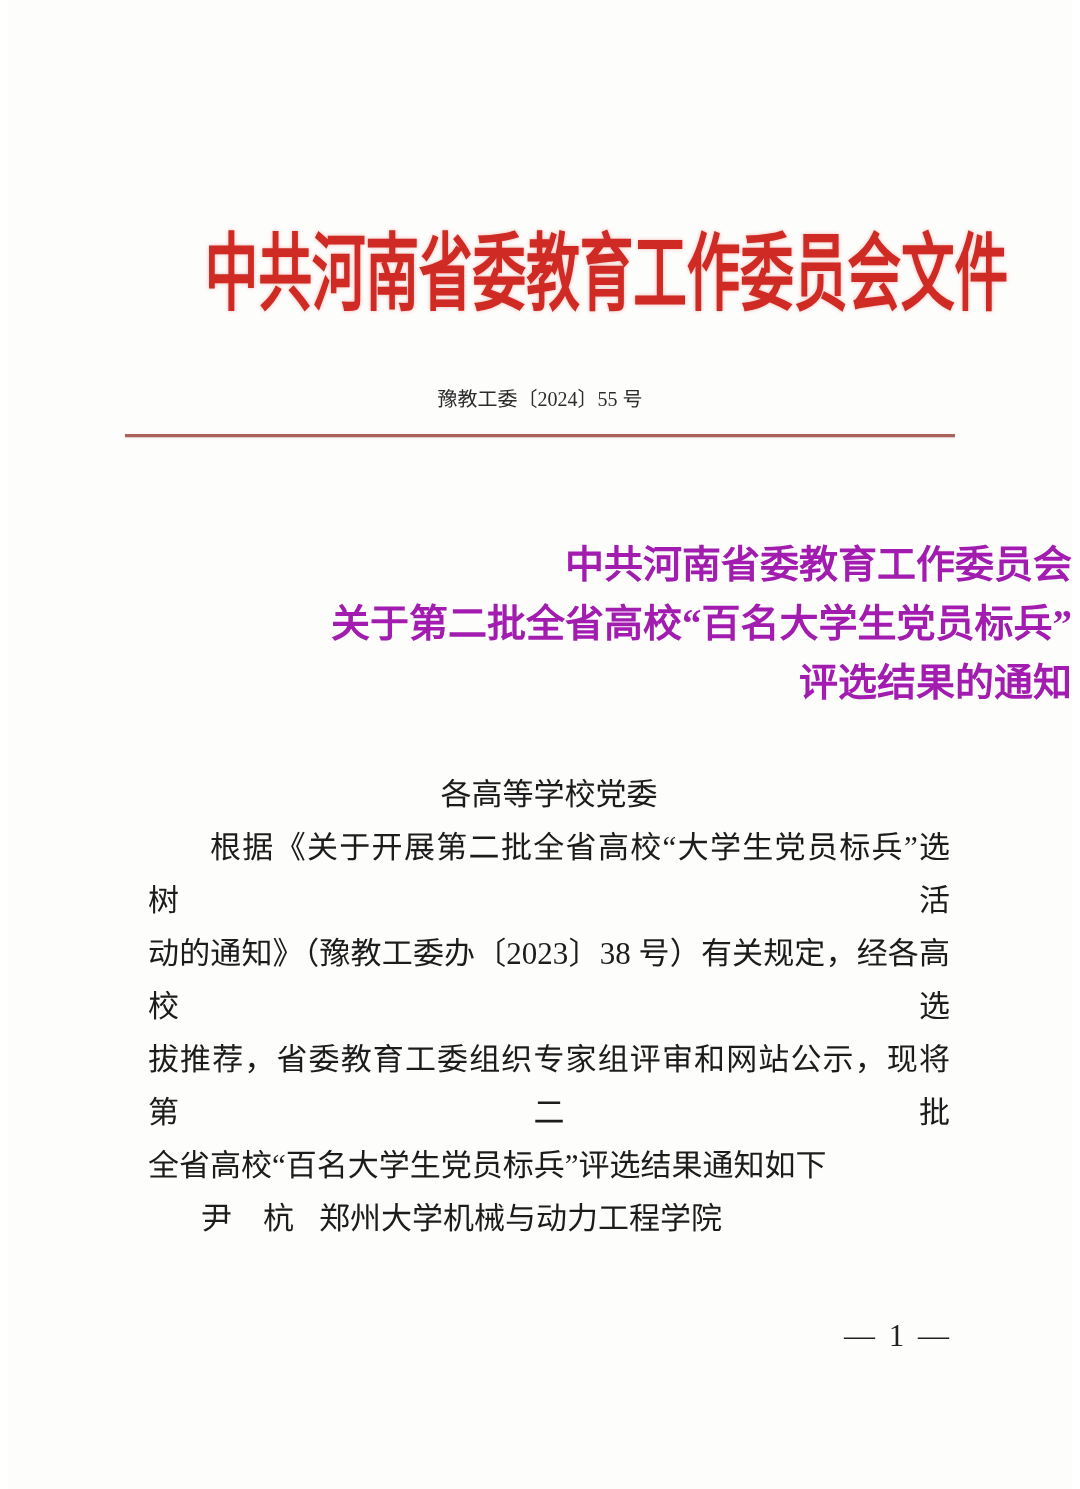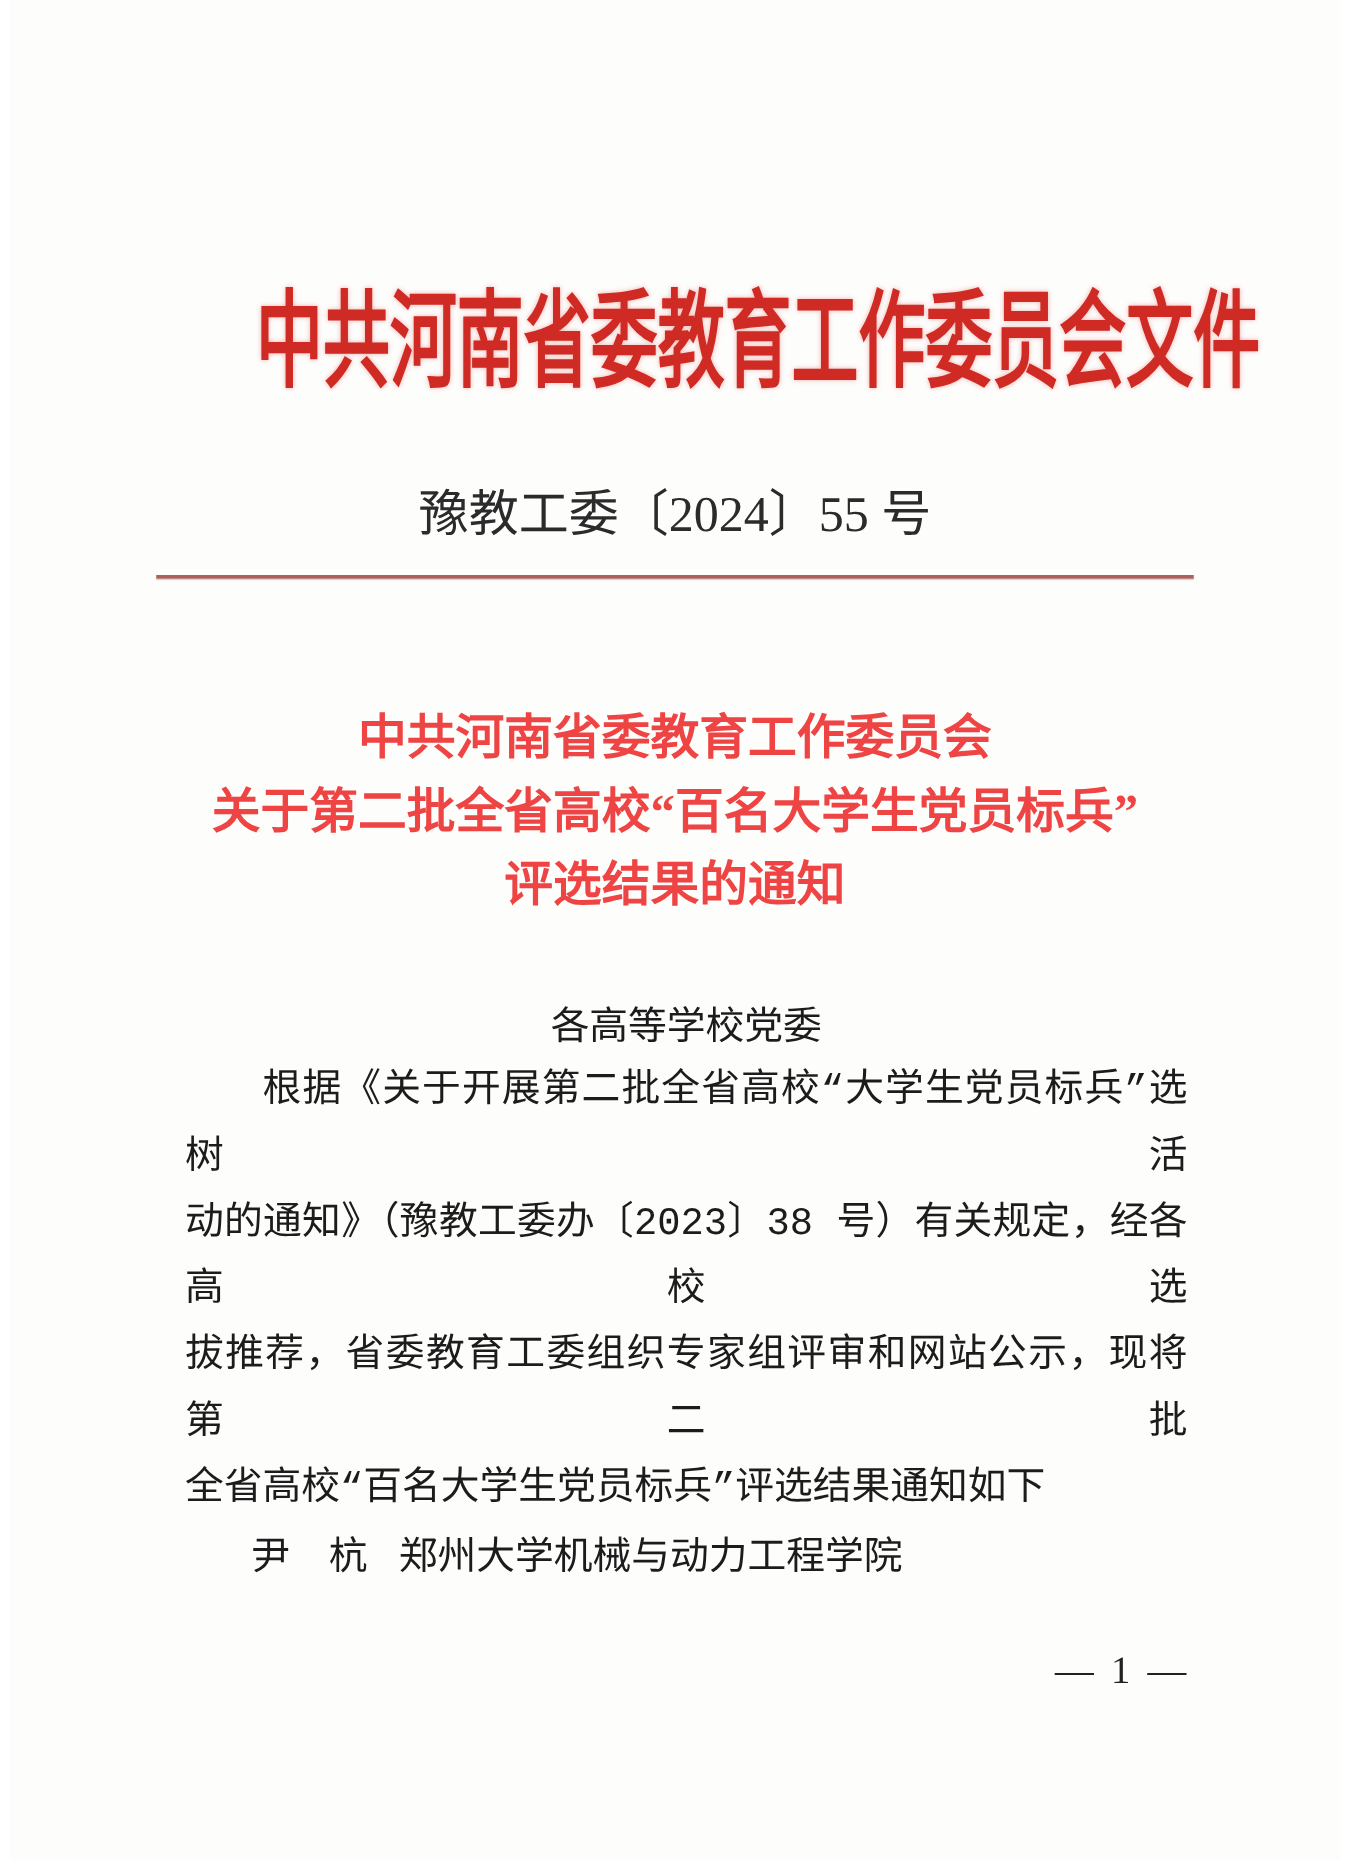--- a/index.html
+++ b/index.html
@@ -28,53 +28,52 @@
     color: #cf2a23;
     transform: scaleX(0.63);
     transform-origin: 50% 50%;
     text-shadow: 0 0 5px rgba(216, 64, 54, 0.40);
     letter-spacing: 0;
   }
   
   .doc-number {
     margin-top: 64px;
     text-align: center;
-    font-size: 40px;
+    font-size: 20px;
     line-height: 1.3;
     color: #2b2b2b;
   }
   
   .red-rule {
     width: 830px;
     margin: 22px auto 0 auto;
     border: none;
     border-top: 3px solid #aa625b;
     box-shadow: 0 1px 1px rgba(170, 98, 91, 0.35);
   }
   
   .title-block {
     margin-top: 98px;
-    text-align: center;
+    text-align: right;
     font-size: 39px;
     line-height: 59px;
     font-weight: bold;
-    color: #ef4444;
+    color: #a21caf;
   }
   
   .body-block {
     margin: 56px 122px 0 140px;
     font-size: 31px;
     line-height: 53px;
   }
   .salutation {
     text-align: center;
   }
   .para-line {
     white-space: nowrap;
-    font-family: Liberation Mono, monospace;
   }
   .para-line.fill {
     white-space: normal;
     text-align: justify;
     text-align-last: justify;
   }
   .para-line.indent {
     text-indent: 62px;
   }
   

